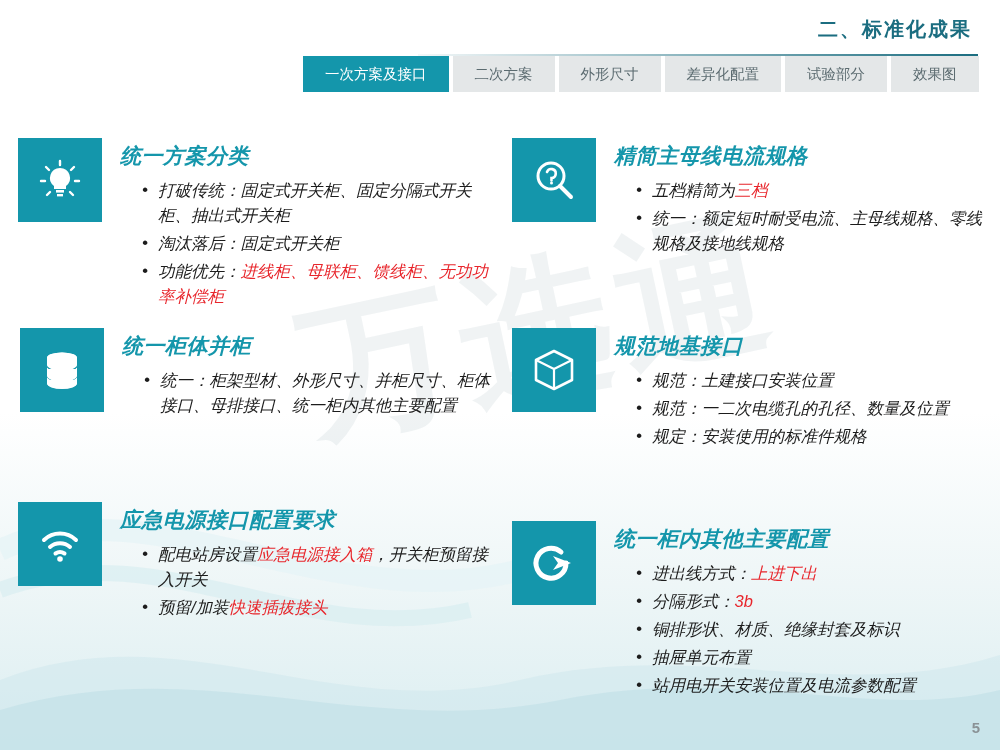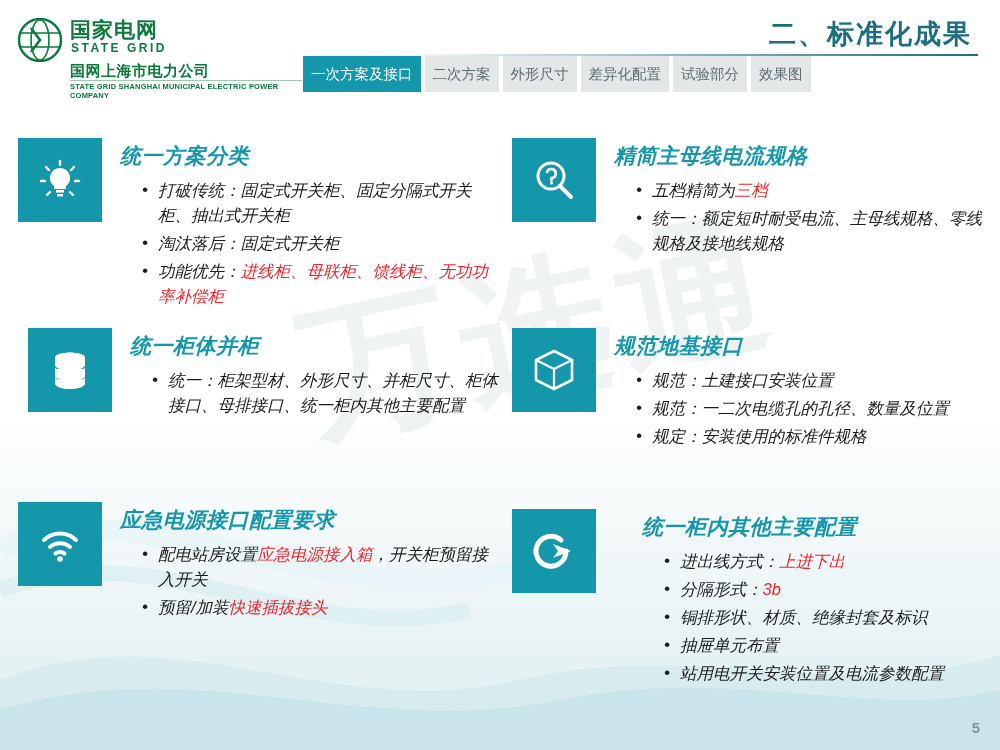--- a/index.html
+++ b/index.html
@@ -105,21 +105,21 @@
     left: 52px;
     top: 66px;
     width: 232px;
     height: 1px;
     background: #9ec9ae;
   }
   .slide-title {
     position: absolute;
     right: 28px;
     top: 16px;
-    font-size: 27px;
+    font-size: 20px;
     font-weight: bold;
     color: #1b6d80;
     letter-spacing: 2px;
   }
   .title-underline {
     position: absolute;
     right: 22px;
     top: 54px;
     width: 560px;
     height: 2px;
@@ -129,21 +129,21 @@
   .tabs {
     position: absolute;
     left: 303px;
     top: 56px;
     display: flex;
     gap: 4px;
   }
   .tab {
     height: 36px;
     line-height: 36px;
-    padding: 0 8px;
+    padding: 0 22px;
     font-size: 14.5px;
     color: #5b6b70;
     background: #e4e7e8;
     text-align: center;
     white-space: nowrap;
   }
   .tab.active {
     background: #1496ab;
     color: #ffffff;
   }
@@ -221,33 +221,20 @@
   <svg class="bg-swirl" viewBox="0 0 1000 300" preserveAspectRatio="none">
     <path d="M0,230 C180,160 330,275 520,230 C700,188 840,255 1000,205 L1000,300 L0,300 Z" fill="#cfe8ec" opacity="0.55"></path>
     <path d="M0,260 C200,200 360,290 560,250 C740,214 870,272 1000,240 L1000,300 L0,300 Z" fill="#bfe0e6" opacity="0.6"></path>
     <path d="M0,140 C160,80 300,200 470,160" stroke="#d9eef1" stroke-width="16" fill="none" opacity="0.7"></path>
     <path d="M0,100 C150,30 330,170 520,120" stroke="#e6f4f6" stroke-width="22" fill="none" opacity="0.8"></path>
   </svg>
 
   <div class="watermark">万选通</div>
 
   <div class="header">
-    <div class="logo-block">
-      <svg class="logo-mark" viewBox="0 0 44 44">
-        <circle cx="22" cy="22" r="21" fill="none" stroke="#0b7a3b" stroke-width="2.4"></circle>
-        <ellipse cx="22" cy="22" rx="9" ry="20" fill="none" stroke="#0b7a3b" stroke-width="1.6"></ellipse>
-        <path d="M2,15 H42 M2,29 H42" stroke="#0b7a3b" stroke-width="1.6"></path>
-        <path d="M13,10 L22,22 L13,34" fill="none" stroke="#0b7a3b" stroke-width="2.6"></path>
-      </svg>
-      <div class="logo-cn">国家电网</div>
-      <div class="logo-en">STATE GRID</div>
-      <div class="logo-rule"></div>
-      <div class="logo-sub-cn">国网上海市电力公司</div>
-      <div class="logo-sub-en">STATE GRID SHANGHAI MUNICIPAL ELECTRIC POWER COMPANY</div>
-    </div>
 
     <div class="slide-title">二、标准化成果</div>
     <div class="title-underline"></div>
 
     <div class="tabs" id="tab-bar">
         <div class="tab active">一次方案及接口</div>
         <div class="tab">二次方案</div>
         <div class="tab">外形尺寸</div>
         <div class="tab">差异化配置</div>
         <div class="tab">试验部分</div>
@@ -290,21 +277,21 @@
           </span>
         </div>
         <div class="block-body">
           <div class="block-title">精简主母线电流规格</div>
           <ul class="bullets">
             <li><span>五档精简为</span><span class="hl">三档</span></li>
             <li><span>统一：额定短时耐受电流、主母线规格、零线规格及接地线规格</span></li>
           </ul>
         </div>
       </div>
-      <div class="block" style="left: 28px; top: 202px; width: 470px;">
+      <div class="block" style="left: 20px; top: 202px; width: 470px;">
         <div class="icon-box">
           <span>
             <svg class="icon-svg" width="46" height="46" viewBox="0 0 46 46">
               <ellipse cx="23" cy="11" rx="15" ry="5.5" fill="#ffffff"></ellipse>
               <path d="M8 11 v8 a15 5.5 0 0 0 30 0 v-8" fill="#ffffff"></path>
               <path d="M8 21 v8 a15 5.5 0 0 0 30 0 v-8" fill="#ffffff"></path>
               <path d="M8 31 v5 a15 5.5 0 0 0 30 0 v-5" fill="#ffffff"></path>
               <ellipse cx="23" cy="19.5" rx="15" ry="5.5" fill="#1496ab"></ellipse>
               <ellipse cx="23" cy="29.5" rx="15" ry="5.5" fill="#1496ab"></ellipse>
               <ellipse cx="23" cy="11" rx="15" ry="5.5" fill="#ffffff"></ellipse>
@@ -353,21 +340,21 @@
           </span>
         </div>
         <div class="block-body">
           <div class="block-title">应急电源接口配置要求</div>
           <ul class="bullets">
             <li><span>配电站房设置</span><span class="hl">应急电源接入箱</span><span>，开关柜预留接入开关</span></li>
             <li><span>预留/加装</span><span class="hl">快速插拔接头</span></li>
           </ul>
         </div>
       </div>
-      <div class="block" style="left: 512px; top: 383px; width: 470px; gap: 28px;">
+      <div class="block" style="left: 512px; top: 395px; width: 470px;">
         <div class="icon-box">
           <span>
             <svg class="icon-svg" width="46" height="46" viewBox="0 0 46 46">
               <path d="M30 12 a15 15 0 1 0 5 11" fill="none" stroke="#ffffff" stroke-width="5" stroke-linecap="round"></path>
               <path d="M22 16 L40 23 L22 30 L27 23 Z" fill="#ffffff"></path>
             </svg>
           </span>
         </div>
         <div class="block-body">
           <div class="block-title">统一柜内其他主要配置</div>

